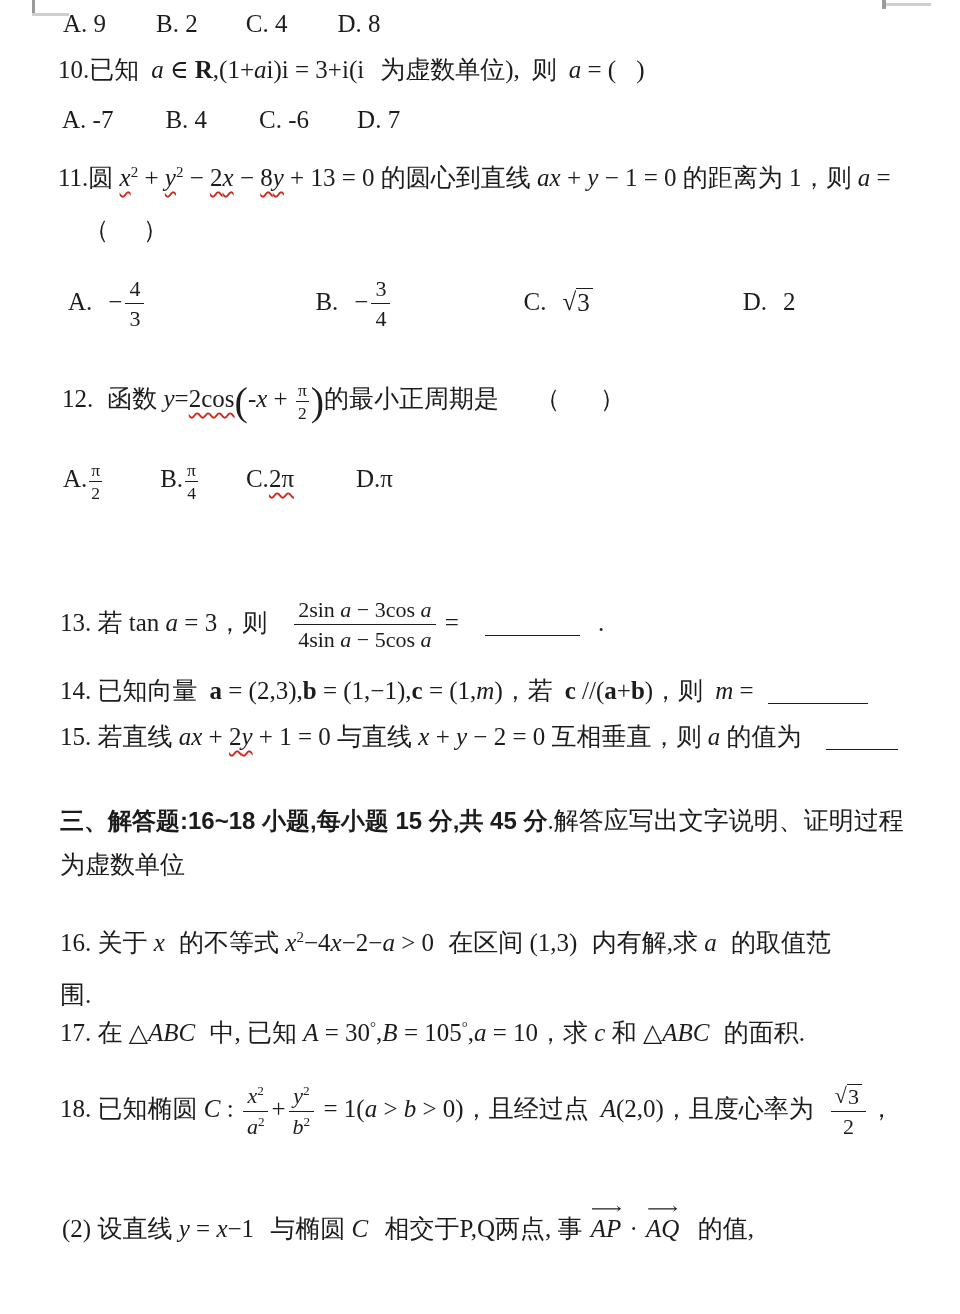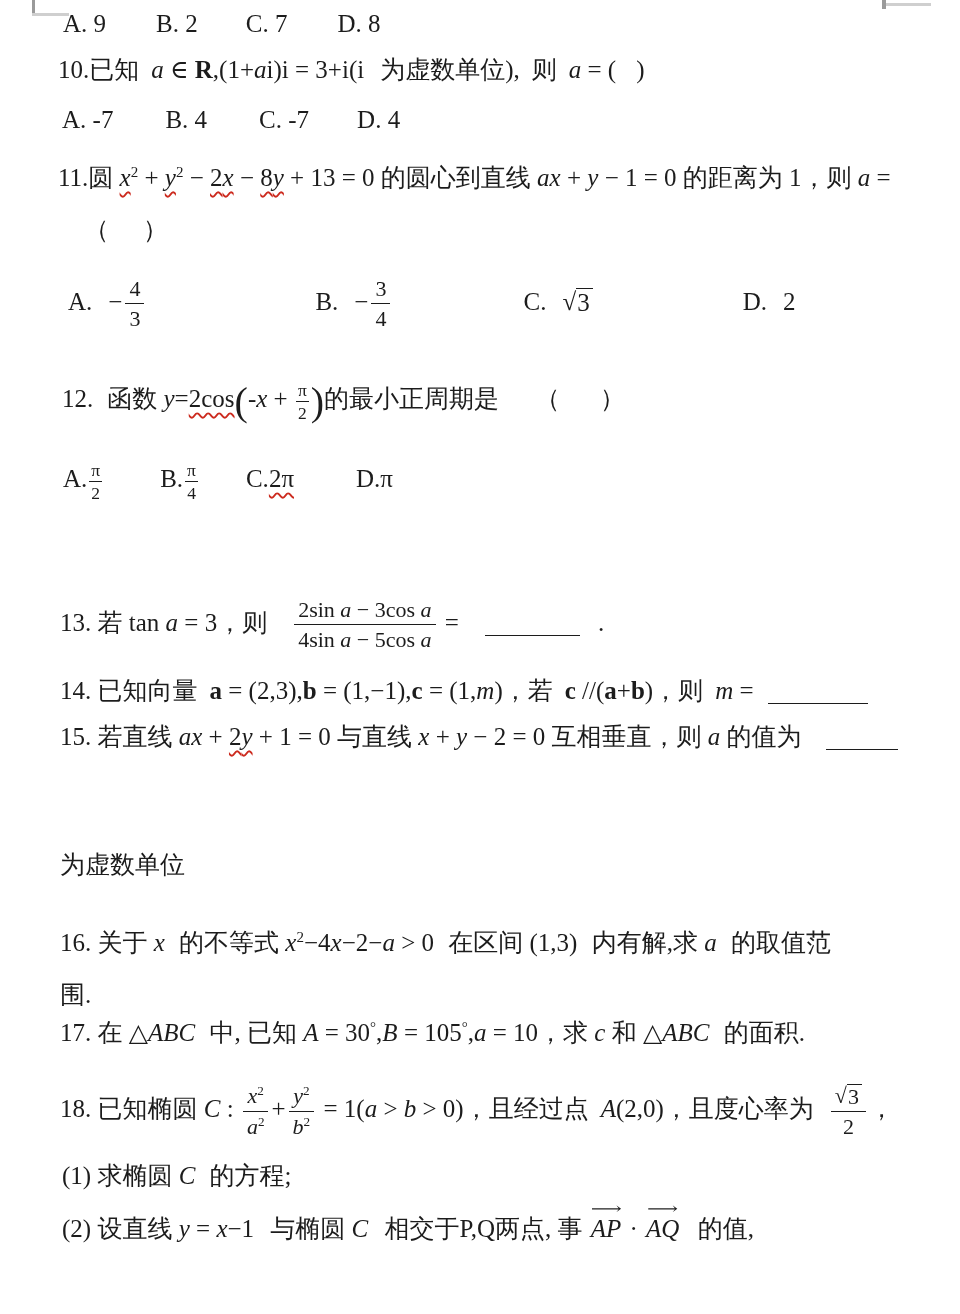--- a/index.html
+++ b/index.html
@@ -46,38 +46,38 @@
 
   <div class="mark">
     <div class="vbar" style="left:32px;top:0;width:3px;height:16px;"></div>
     <div class="hbar" style="left:32px;top:13px;width:37px;height:3px;"></div>
   </div>
   <div class="mark">
     <div class="vbar" style="left:882px;top:0;width:4px;height:9px;"></div>
     <div class="hbar" style="left:886px;top:3px;width:45px;height:3px;"></div>
   </div>
 
-  <div class="line" style="top:8px;   left:63px;"><span class="t r">A. 9</span><span class="sp" style="width: 50px;"></span><span class="t r">B. 2</span><span class="sp" style="width: 48px;"></span><span class="t r">C. 7</span><span class="sp" style="width: 50px;"></span><span class="t r">D. 8</span></div>
+  <div class="line" style="top:8px;   left:63px;"><span class="t r">A. 9</span><span class="sp" style="width: 50px;"></span><span class="t r">B. 2</span><span class="sp" style="width: 48px;"></span><span class="t r">C. 4</span><span class="sp" style="width: 50px;"></span><span class="t r">D. 8</span></div>
   <div class="line" style="top:54px;  left:58px;"><span class="t r">10.已知</span><span class="sp" style="width: 12px;"></span><span class="t i">a</span><span class="t r"> ∈ </span><span class="t b">R</span><span class="t r">,(1+</span><span class="t i">a</span><span class="t r">i)i = 3+i(i</span><span class="sp" style="width: 16px;"></span><span class="t r">为虚数单位),</span><span class="sp" style="width: 12px;"></span><span class="t r">则</span><span class="sp" style="width: 12px;"></span><span class="t i">a</span><span class="t r"> = (</span><span class="sp" style="width: 20px;"></span><span class="t r">)</span></div>
-  <div class="line" style="top:104px; left:62px;"><span class="t r">A. -7</span><span class="sp" style="width: 52px;"></span><span class="t r">B. 4</span><span class="sp" style="width: 52px;"></span><span class="t r">C. -7</span><span class="sp" style="width: 48px;"></span><span class="t r">D. 4</span></div>
+  <div class="line" style="top:104px; left:62px;"><span class="t r">A. -7</span><span class="sp" style="width: 52px;"></span><span class="t r">B. 4</span><span class="sp" style="width: 52px;"></span><span class="t r">C. -6</span><span class="sp" style="width: 48px;"></span><span class="t r">D. 7</span></div>
   <div class="line" style="top:162px; left:58px;"><span class="t r">11.圆 </span><span class="t i sq">x</span><sup>2</sup><span class="t r"> + </span><span class="t i sq">y</span><sup>2</sup><span class="t r"> − </span><span class="t r sq">2</span><span class="t i sq">x</span><span class="t r"> − </span><span class="t r sq">8</span><span class="t i sq">y</span><span class="t r"> + 13 = 0 的圆心到直线 </span><span class="t i">ax</span><span class="t r"> + </span><span class="t i">y</span><span class="t r"> − 1 = 0 的距离为 1，则 </span><span class="t i">a</span><span class="t r"> =</span></div>
   <div class="line" style="top:214px; left:84px;"><span class="t r">（</span><span class="sp" style="width: 34px;"></span><span class="t r">）</span></div>
   <div class="line" style="top:276px; left:68px;"><span class="t r">A.</span><span class="sp" style="width: 16px;"></span><span class="t r">−</span><span class="frac"><span class="fn"><span class="t r">4</span></span><span class="fd"><span class="t r">3</span></span></span><span class="sp" style="width: 168px;"></span><span class="t r">B.</span><span class="sp" style="width: 16px;"></span><span class="t r">−</span><span class="frac"><span class="fn"><span class="t r">3</span></span><span class="fd"><span class="t r">4</span></span></span><span class="sp" style="width: 130px;"></span><span class="t r">C.</span><span class="sp" style="width: 16px;"></span><span class="sqrt">
         <span class="rad">√</span>
         <span class="rv">3</span>
       </span><span class="sp" style="width: 150px;"></span><span class="t r">D.</span><span class="sp" style="width: 16px;"></span><span class="t r">2</span></div>
   <div class="line" style="top:380px; left:62px;"><span class="t r">12.</span><span class="sp" style="width: 14px;"></span><span class="t r">函数 </span><span class="t i">y</span><span class="t r">=</span><span class="t r sq">2cos</span><span class="bigp">(</span><span class="t r">-</span><span class="t i">x</span><span class="t r"> + </span><span class="frac fs"><span class="fn"><span class="t r">π</span></span><span class="fd"><span class="t r">2</span></span></span><span class="bigp">)</span><span class="t r">的最小正周期是</span><span class="sp" style="width: 36px;"></span><span class="t r">（</span><span class="sp" style="width: 40px;"></span><span class="t r">）</span></div>
   <div class="line" style="top:460px; left:63px;"><span class="t r">A.</span><span class="frac fs"><span class="fn"><span class="t r">π</span></span><span class="fd"><span class="t r">2</span></span></span><span class="sp" style="width: 56px;"></span><span class="t r">B.</span><span class="frac fs"><span class="fn"><span class="t r">π</span></span><span class="fd"><span class="t r">4</span></span></span><span class="sp" style="width: 46px;"></span><span class="t r">C.</span><span class="t r sq">2π</span><span class="sp" style="width: 62px;"></span><span class="t r">D.</span><span class="t r">π</span></div>
   <div class="line" style="top:597px; left:60px;"><span class="t r">13. 若 </span><span class="t r">tan </span><span class="t i">a</span><span class="t r"> = 3，则</span><span class="sp" style="width: 24px;"></span><span class="frac"><span class="fn"><span class="t r">2sin </span><span class="t i">a</span><span class="t r"> − 3cos </span><span class="t i">a</span></span><span class="fd"><span class="t r">4sin </span><span class="t i">a</span><span class="t r"> − 5cos </span><span class="t i">a</span></span></span><span class="t r"> =</span><span class="sp" style="width: 26px;"></span><span class="blank" style="width: 95px;"></span><span class="sp" style="width: 18px;"></span><span class="t r">.</span></div>
   <div class="line" style="top:675px; left:60px;"><span class="t r">14. 已知向量</span><span class="sp" style="width: 12px;"></span><span class="t b">a</span><span class="t r"> = (2,3),</span><span class="t b">b</span><span class="t r"> = (1,−1),</span><span class="t b">c</span><span class="t r"> = (1,</span><span class="t i">m</span><span class="t r">)，若</span><span class="sp" style="width: 12px;"></span><span class="t b">c</span><span class="t r"> //(</span><span class="t b">a</span><span class="t r">+</span><span class="t b">b</span><span class="t r">)，则</span><span class="sp" style="width: 12px;"></span><span class="t i">m</span><span class="t r"> =</span><span class="sp" style="width: 14px;"></span><span class="blank" style="width: 100px;"></span></div>
   <div class="line" style="top:721px; left:60px;"><span class="t r">15. 若直线 </span><span class="t i">ax</span><span class="t r"> + </span><span class="t r sq">2</span><span class="t i sq">y</span><span class="t r"> + 1 = 0 与直线 </span><span class="t i">x</span><span class="t r"> + </span><span class="t i">y</span><span class="t r"> − 2 = 0 互相垂直，则 </span><span class="t i">a</span><span class="t r"> 的值为</span><span class="sp" style="width: 24px;"></span><span class="blank" style="width: 72px;"></span></div>
+  <div class="line" style="top:805px; left:60px;"><span class="t h">三、解答题:</span><span class="t h">16~18 小题,每小题 15 分,共 45 分</span><span class="t r">.解答应写出文字说明、证明过程</span></div>
   <div class="line" style="top:849px; left:60px;"><span class="t r">为虚数单位</span></div>
   <div class="line" style="top:927px; left:60px;"><span class="t r">16. 关于 </span><span class="t i">x</span><span class="sp" style="width: 8px;"></span><span class="t r"> 的不等式 </span><span class="t i">x</span><sup>2</sup><span class="t r">−4</span><span class="t i">x</span><span class="t r">−2−</span><span class="t i">a</span><span class="t r"> &gt; 0</span><span class="sp" style="width: 8px;"></span><span class="t r"> 在区间 (1,3)</span><span class="sp" style="width: 8px;"></span><span class="t r"> 内有解,求 </span><span class="t i">a</span><span class="sp" style="width: 8px;"></span><span class="t r"> 的取值范</span></div>
   <div class="line" style="top:979px; left:60px;"><span class="t r">围.</span></div>
   <div class="line" style="top:1017px;left:60px;"><span class="t r">17. 在 </span><span class="t r">△</span><span class="t i">ABC</span><span class="sp" style="width: 8px;"></span><span class="t r"> 中, 已知 </span><span class="t i">A</span><span class="t r"> = 30</span><sup>°</sup><span class="t r">,</span><span class="t i">B</span><span class="t r"> = 105</span><sup>°</sup><span class="t r">,</span><span class="t i">a</span><span class="t r"> = 10，求 </span><span class="t i">c</span><span class="t r"> 和 </span><span class="t r">△</span><span class="t i">ABC</span><span class="sp" style="width: 8px;"></span><span class="t r"> 的面积.</span></div>
   <div class="line" style="top:1083px;left:60px;"><span class="t r">18. 已知椭圆 </span><span class="t i">C</span><span class="t r"> : </span><span class="frac"><span class="fn"><span class="t i">x</span><sup>2</sup></span><span class="fd"><span class="t i">a</span><sup>2</sup></span></span><span class="t r">+</span><span class="frac"><span class="fn"><span class="t i">y</span><sup>2</sup></span><span class="fd"><span class="t i">b</span><sup>2</sup></span></span><span class="t r"> = 1(</span><span class="t i">a</span><span class="t r"> &gt; </span><span class="t i">b</span><span class="t r"> &gt; 0)，且经过点</span><span class="sp" style="width: 12px;"></span><span class="t i">A</span><span class="t r">(2,0)，且度心率为</span><span class="sp" style="width: 14px;"></span><span class="frac"><span class="fn"><span class="sqrt">
             <span class="rad">√</span>
             <span class="rv">3</span>
           </span></span><span class="fd"><span class="t r">2</span></span></span><span class="t r">，</span></div>
-  <div class="line" style="top:1160px;left:62px;"><span class="t r">(1) 求椭圆 </span><span class="t i">C</span><span class="sp" style="width: 8px;"></span><span class="t r"> 的方程;</span></div>
   <div class="line" style="top:1205px;left:62px;"><span class="t r">(2) 设直线 </span><span class="t i">y</span><span class="t r"> = </span><span class="t i">x</span><span class="t r">−1</span><span class="sp" style="width: 10px;"></span><span class="t r"> 与椭圆 </span><span class="t i">C</span><span class="sp" style="width: 10px;"></span><span class="t r"> 相交于P,Q两点, 事 </span><span class="vec"><span class="arr">⟶</span><span class="vt">AP</span></span><span class="t r"> · </span><span class="vec"><span class="arr">⟶</span><span class="vt">AQ</span></span><span class="sp" style="width: 10px;"></span><span class="t r"> 的值,</span></div>
 
 </div>
 
 </body></html>

